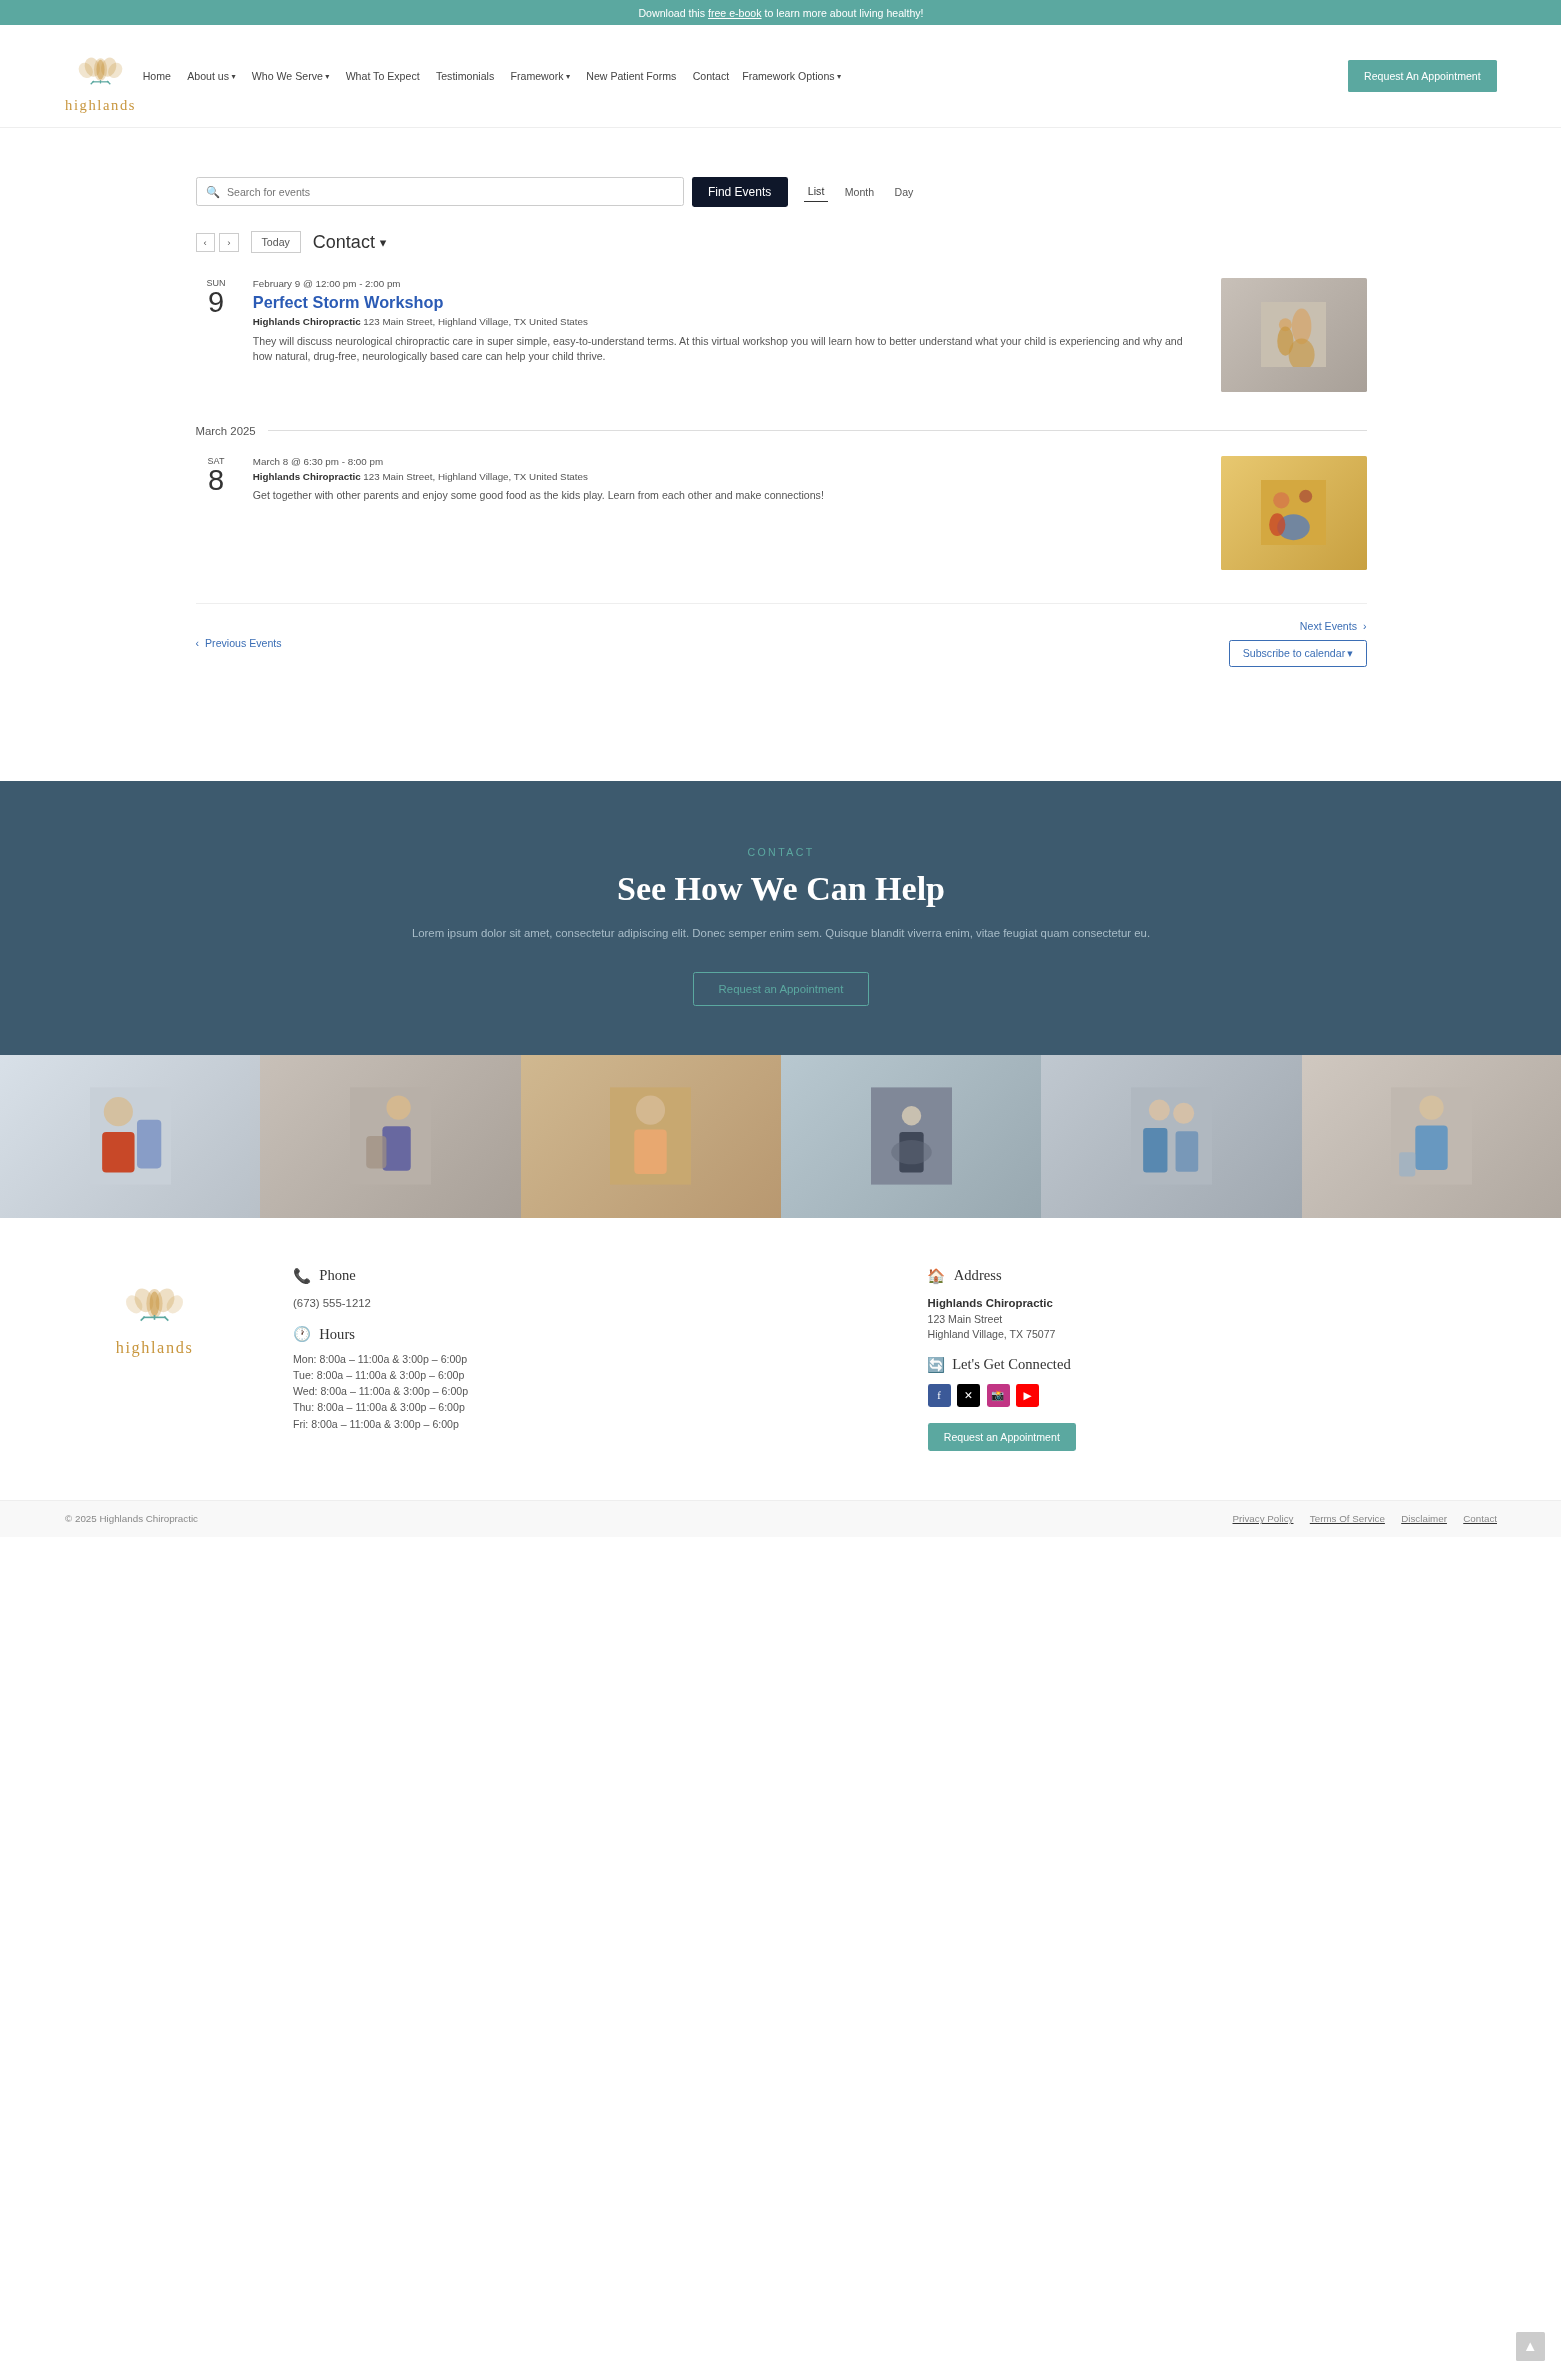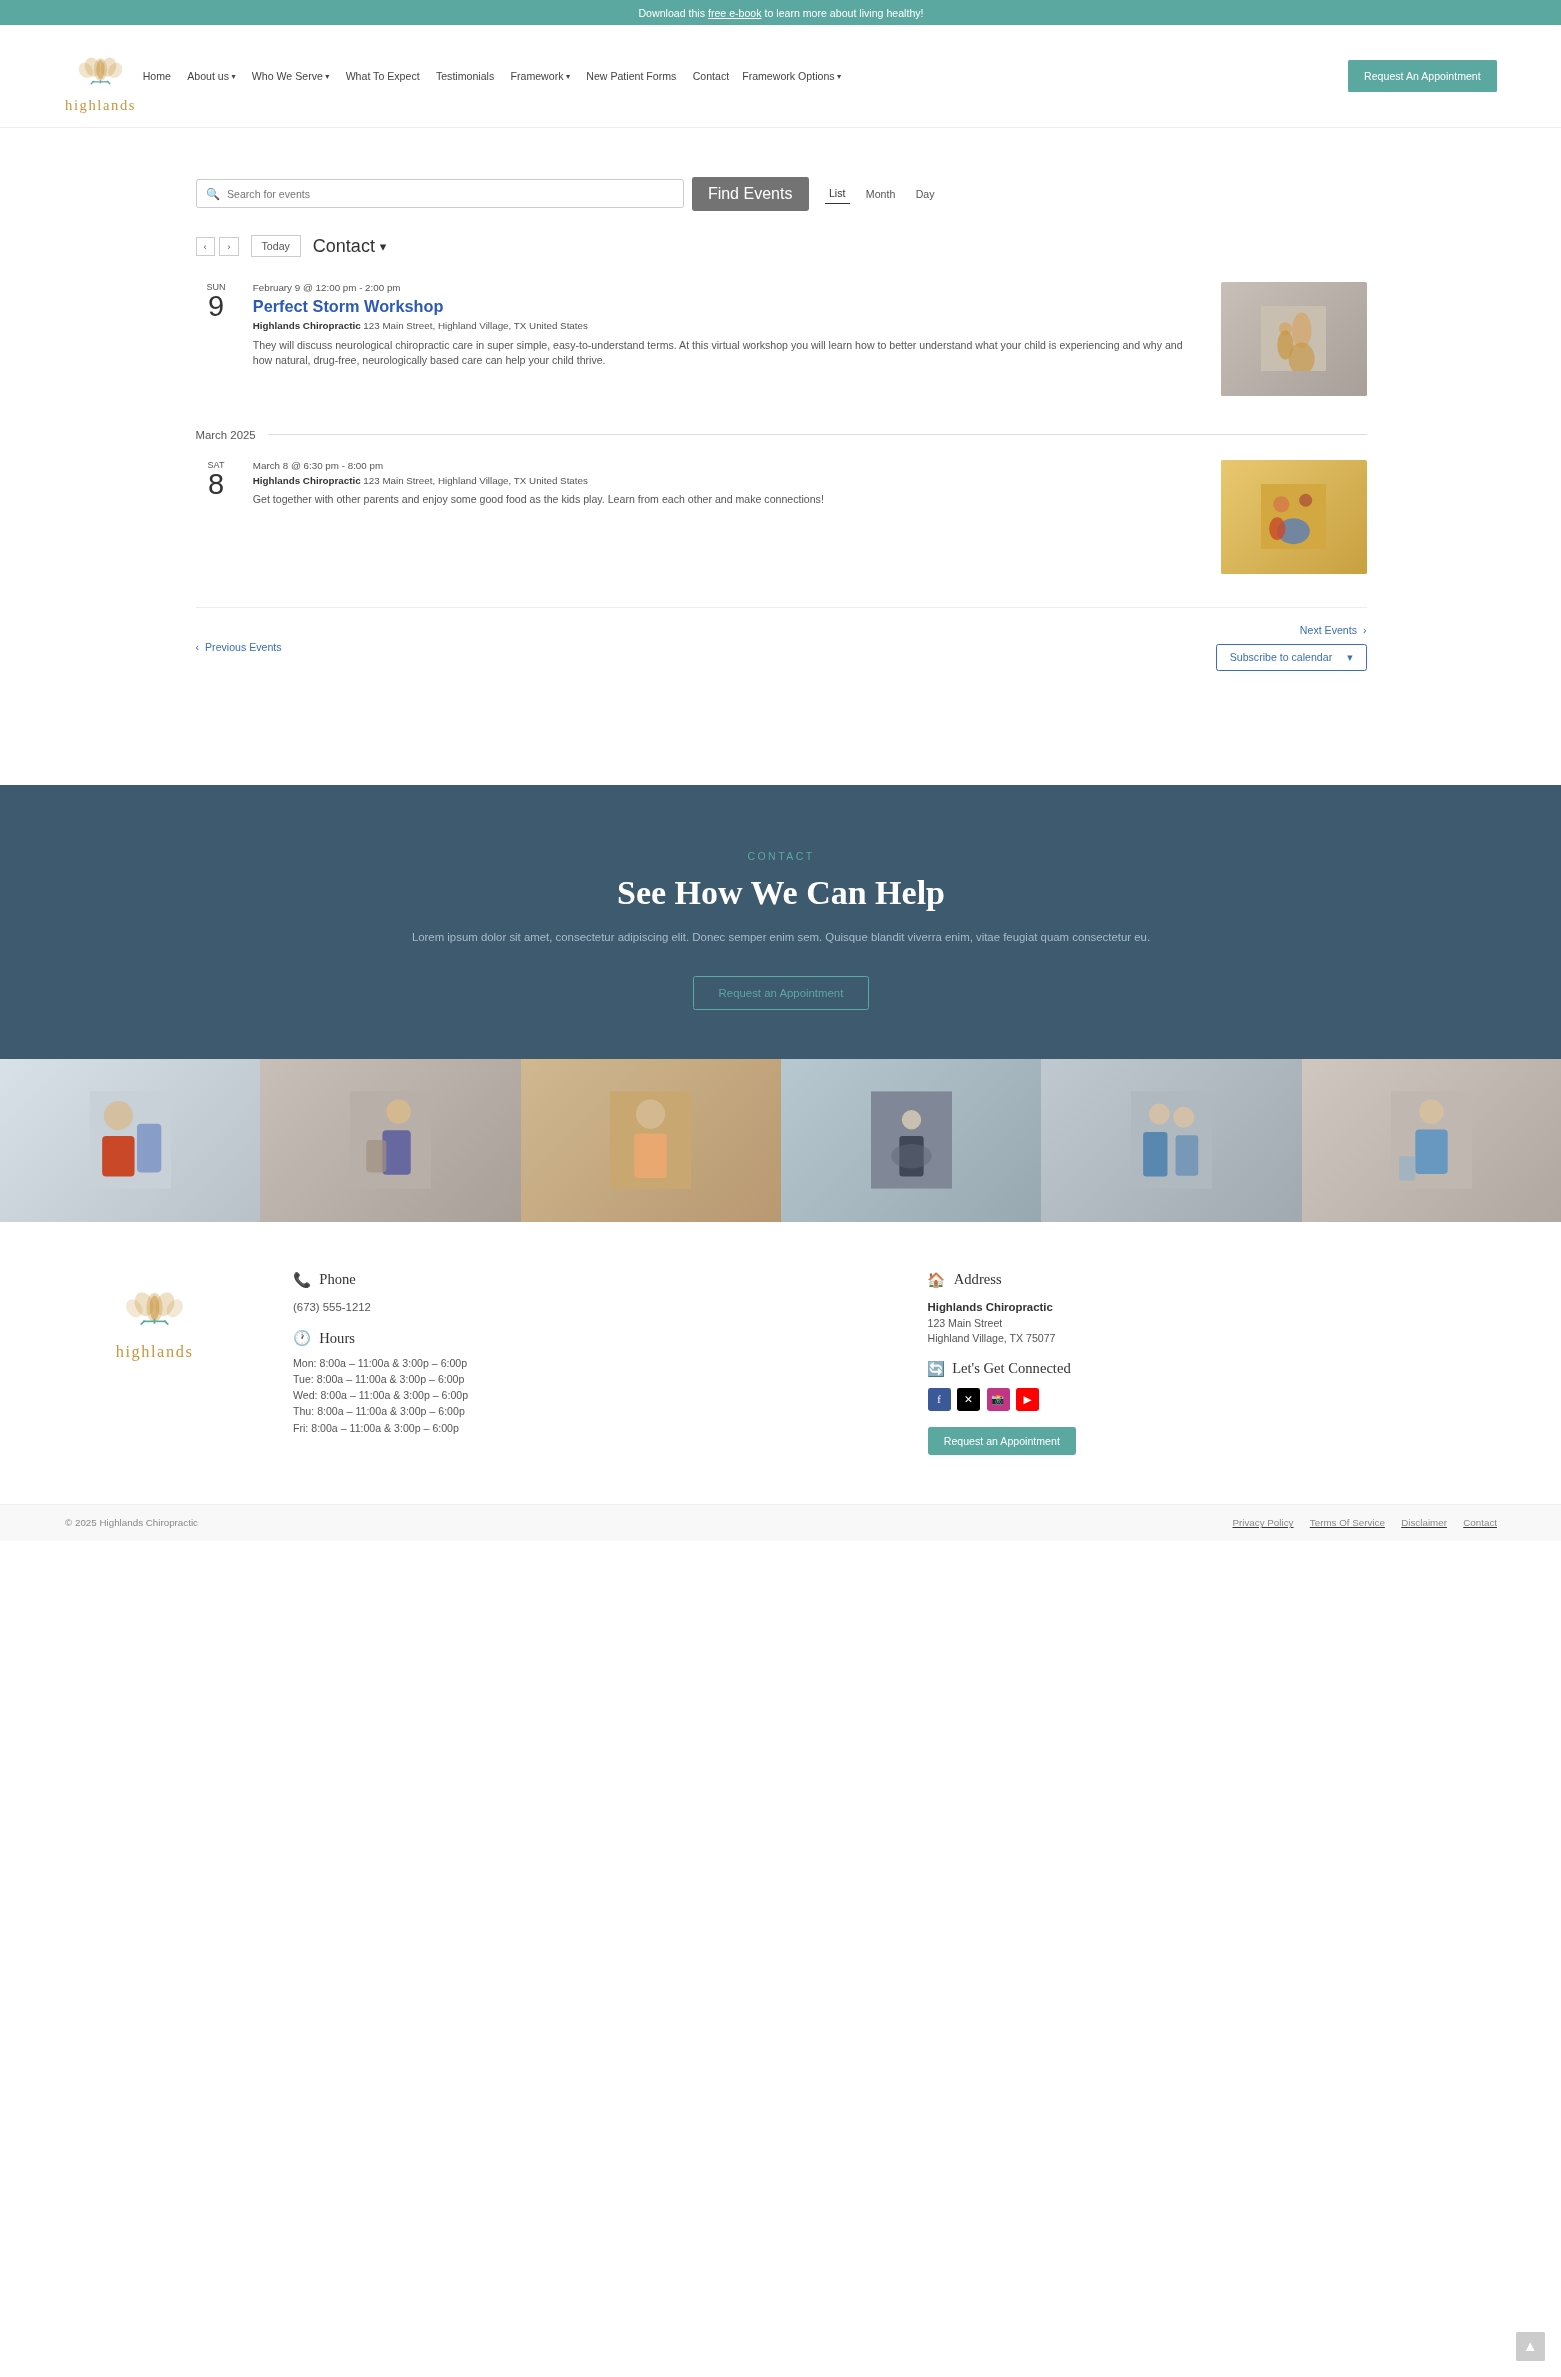--- a/index.html
+++ b/index.html
@@ -83,25 +83,25 @@
     .search-input-wrapper input {
       border: none;
       outline: none;
       font-size: 10.6px;
       color: #999;
       width: 100%;
       font-family: Arial, sans-serif;
     }
     .search-icon-span { color: #999; margin-right: 6.5px; font-size: 11.4px; }
     .find-events-btn {
-      background: #737373;
+      background: #0f172a;
       color: #fff;
       border: none;
       padding: 8.1px 16.3px;
-      font-size: 16px;
+      font-size: 12px;
       font-family: Arial, sans-serif;
       cursor: pointer;
       border-radius: 2.4px;
     }
     .view-buttons { display: flex; align-items: center; gap: 12.2px; margin-left: 8.1px; }
     .view-btn {
       font-size: 10.6px;
       font-family: Arial, sans-serif;
       color: #555;
       cursor: pointer;
@@ -258,21 +258,21 @@
       border: 0.8px solid #3b6eb5;
       color: #3b6eb5;
       background: #fff;
       padding: 6.5px 13px;
       font-size: 10.6px;
       font-family: Arial, sans-serif;
       cursor: pointer;
       border-radius: 2.4px;
       display: flex;
       align-items: center;
-      gap: 15px;
+      gap: 2px;
     }
 
     
     .contact-section {
       background: #3d5a6e;
       padding: 65px 65px 49px;
       text-align: center;
       margin-top: 65px;
     }
     .contact-label {

